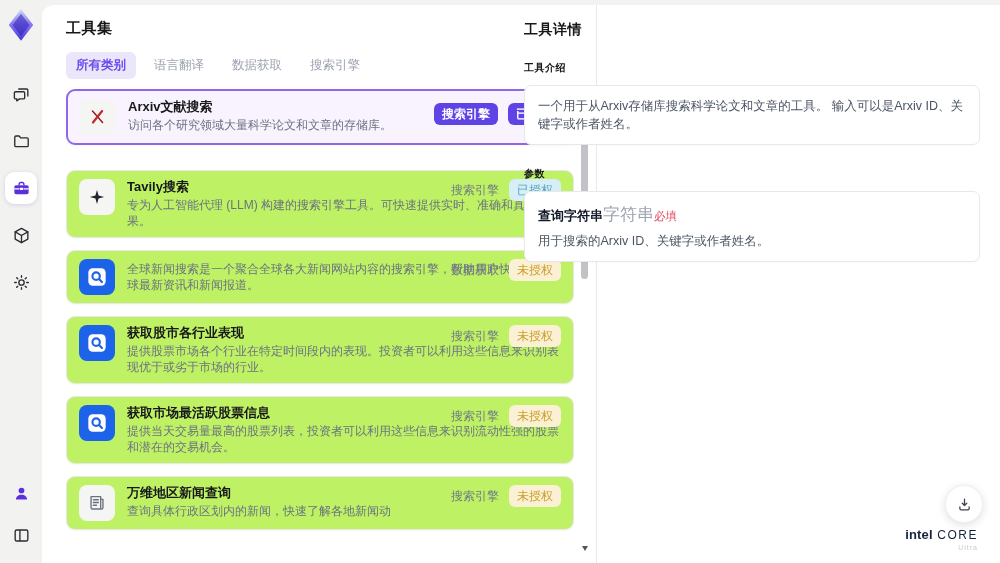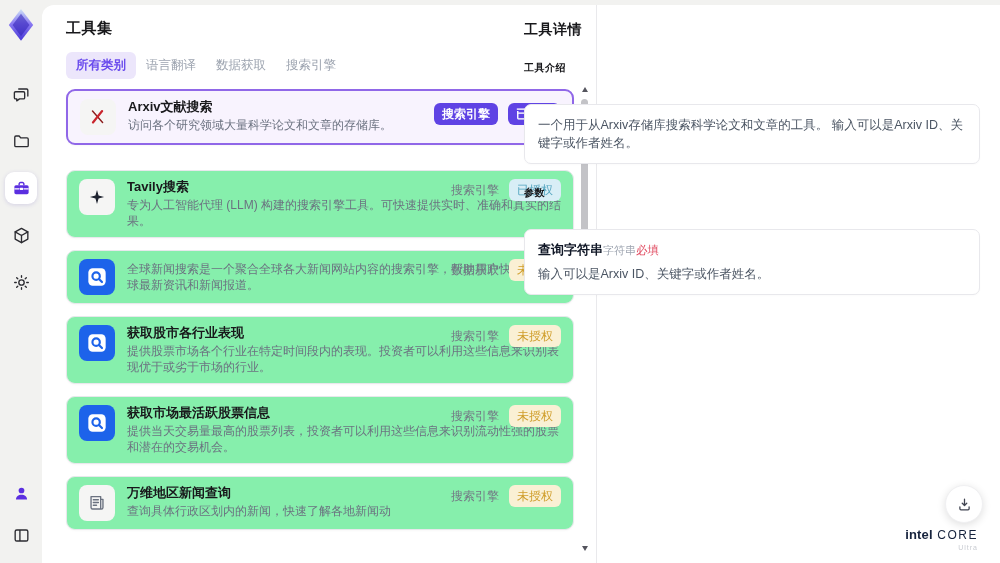--- a/index.html
+++ b/index.html
@@ -26,30 +26,30 @@
   .content {
     position:absolute; left:42px; top:5px; right:0; bottom:0;
     background:#ffffff; border-top-left-radius:12px; overflow:hidden;
   }
   
   .panel-left {
     position:absolute; left:0; top:0; width:555px; height:558px;
     padding:14px 22px 0 24px; border-right:1px solid #e9e9ec; overflow:hidden;
   }
   .page-title { font-size:15px; font-weight:bold; letter-spacing:.5px; }
-  .tabs { display:flex; align-items:center; margin-top:14px; }
+  .tabs { display:flex; align-items:center; gap:8px; margin-top:14px; }
   .tab {
     font-size:12.5px; color:#9ca3af; padding:5px 10px; border-radius:6px;
     background:transparent; border:none; cursor:pointer; white-space:nowrap;
   }
   .tab.active { background:#ece6fb; color:#6a4ced; font-weight:bold; }
   .tool-list { margin-top:10px; }
   .card {
     position:relative; display:flex; gap:12px; padding:8px 12px;
-    border:1px solid #e8e8ec; border-radius:9px; background:#86efac;
+    border:1px solid #e8e8ec; border-radius:9px; background:#bef264;
     margin-bottom:12px; box-shadow:0 1px 2px rgba(0,0,0,.03); cursor:pointer;
   }
   .card.selected { border:2px solid #9067e8; background:#f8f3fe; margin-bottom:25px; }
   .tool-icon {
     flex:0 0 36px; width:36px; height:36px; border-radius:8px;
     display:flex; align-items:center; justify-content:center; overflow:hidden;
   }
   .tool-icon.light { background:#f5f5f4; }
   .tool-icon.blue  { background:#1d63ea; }
   .card-body { flex:1; min-width:0; }
@@ -66,27 +66,27 @@
   .vscroll { position:absolute; right:7px; top:82px; bottom:12px; width:9px; }
   .vscroll .arrow { position:absolute; left:2px; width:0; height:0; border-left:3.5px solid transparent; border-right:3.5px solid transparent; }
   .vscroll .arrow.up   { top:0;  border-bottom:5px solid #55555e; }
   .vscroll .arrow.down { bottom:0; border-top:5px solid #55555e; }
   .vscroll .thumb { position:absolute; left:1px; top:12px; width:7px; height:180px; background:#c3c3c7; border-radius:4px; }
   
   .panel-right { position:absolute; left:462px; top:0; right:0; height:558px; padding:16px 20px; }
   .detail-title { font-size:14px; font-weight:bold; letter-spacing:.5px; }
   .section-h { font-size:10px; font-weight:bold; margin-top:22px; letter-spacing:.5px; }
   .box {
-    margin-top:29px; border:1px solid #e8e8ec; border-radius:7px; background:#fff;
+    margin-top:10px; border:1px solid #e8e8ec; border-radius:7px; background:#fff;
     padding:11px 13px; box-shadow:0 1px 2px rgba(0,0,0,.02);
   }
   .intro-text { font-size:12.5px; color:#4b5563; line-height:18px; }
   .param-head { display:flex; align-items:baseline; }
   .param-name { font-size:13px; font-weight:bold; color:#111827; }
-  .param-type { font-size:11px; color:#9ca3af; }
+  .param-type { font-size:17px; color:#9ca3af; }
   .param-required { font-size:11.5px; color:#e0485e; }
   .param-desc { font-size:12.5px; color:#4b5563; margin-top:7px; line-height:17px; }
   
   .fab {
     position:absolute; right:17px; bottom:40px; width:38px; height:38px; border-radius:50%;
     background:#fff; border:1px solid #f0f0f2; box-shadow:0 2px 8px rgba(0,0,0,.13);
     display:flex; align-items:center; justify-content:center; cursor:pointer; z-index:6;
   }
   .brand { position:absolute; right:22px; bottom:12px; text-align:right; z-index:6; color:#16233d; }
   .brand .intel { font-weight:bold; font-size:13px; letter-spacing:.2px; }
@@ -294,21 +294,21 @@
       <div class="intro-text">一个用于从Arxiv存储库搜索科学论文和文章的工具。 输入可以是Arxiv ID、关键字或作者姓名。</div>
     </div>
 
     <h3 class="section-h">参数</h3>
     <div class="box">
       <div class="param-head">
         <span class="param-name">查询字符串</span>
         <span class="param-type">字符串</span>
         <span class="param-required">必填</span>
       </div>
-      <div class="param-desc">输入可以是Arxiv ID、关键字或作者姓名。</div>
+      <div class="param-desc">用于搜索的Arxiv ID、关键字或作者姓名。</div>
     </div>
   </section>
 </div>
 
 <button class="fab">
   <svg viewBox="0 0 24 24" width="17" height="17" fill="none" stroke="#3f4350" stroke-width="1.8" stroke-linecap="round" stroke-linejoin="round">
     <path d="M12 4.5v8.5M8.8 10.3L12 13.5l3.2-3.2"></path>
     <path d="M5.5 15.5v2.5A1.5 1.5 0 0 0 7 19.5h10a1.5 1.5 0 0 0 1.5-1.5v-2.5"></path>
   </svg>
 </button>

